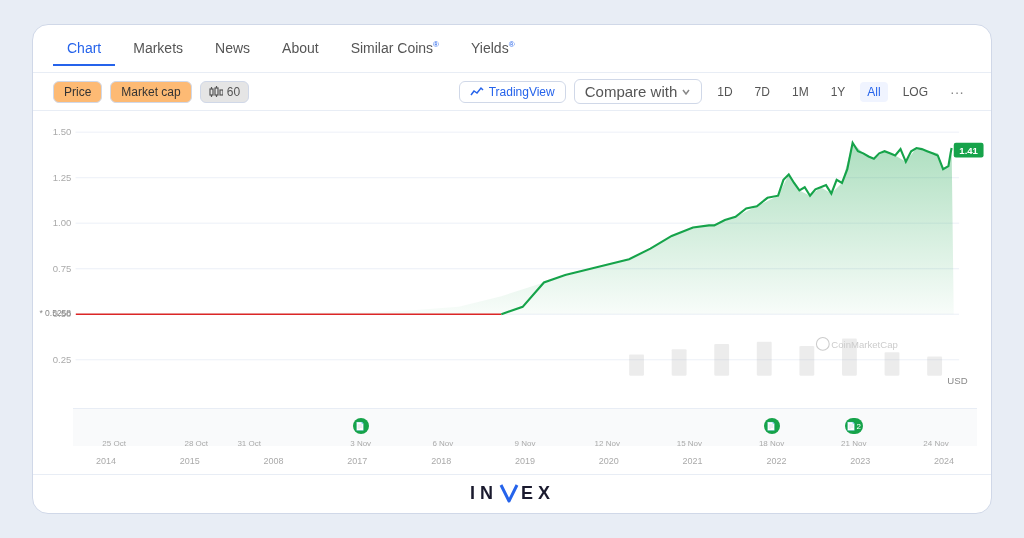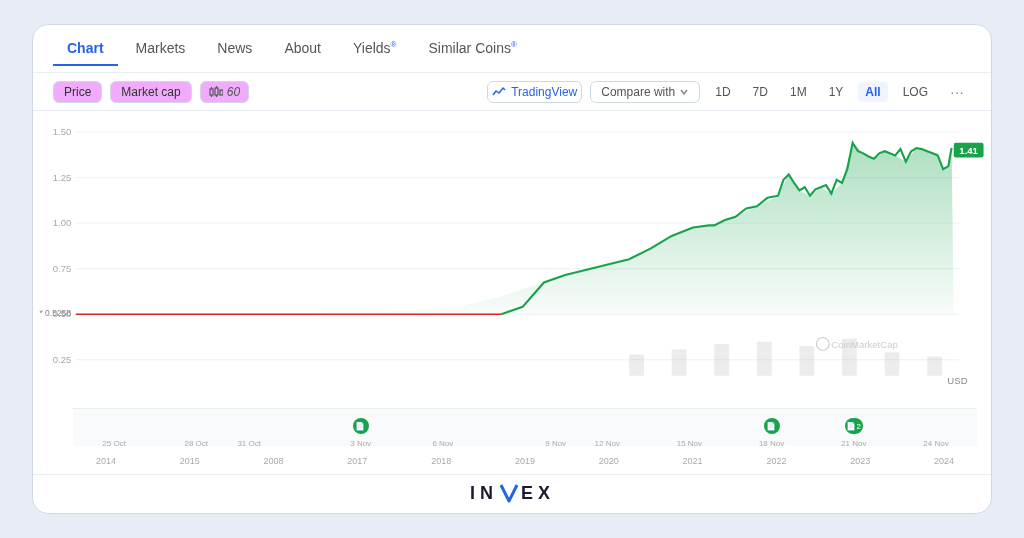--- a/index.html
+++ b/index.html
@@ -36,92 +36,91 @@
       font-size: 14px;
       color: #555;
       cursor: pointer;
       border-bottom: 2px solid transparent;
       margin-bottom: -1px;
       white-space: nowrap;
     }
     .tab.active {
       color: #2563eb;
       border-bottom: 2px solid #2563eb;
-      font-weight: 700;
+      font-weight: 400;
       text-align: center;
     }
     .tab .sup {
       font-size: 8px;
       vertical-align: super;
       color: #2563eb;
     }
     .toolbar {
       display: flex;
       align-items: center;
       padding: 6px 20px;
       gap: 8px;
       border-bottom: 1px solid #e8edf5;
       height: 38px;
     }
     .toolbar-btn {
       padding: 3px 10px;
       font-size: 12px;
       border: 1px solid #d0d8e8;
       border-radius: 6px;
-      background: #f0abfc;
+      background: #fdba74;
       color: #333;
       cursor: pointer;
     }
     .toolbar-icon-btn {
       display: flex;
       align-items: center;
       gap: 4px;
       padding: 3px 8px;
       font-size: 12px;
       border: 1px solid #d0d8e8;
       border-radius: 6px;
-      background: #f0abfc;
+      background: #e5e5e5;
       color: #555;
       cursor: pointer;
-      font-style: italic;
     }
     .spacer { flex: 1; }
     .trading-view-btn {
       display: flex;
       align-items: center;
       gap: 5px;
       font-size: 12px;
       color: #2563eb;
       cursor: pointer;
-      padding: 3px 4px;
+      padding: 3px 10px;
       border: 1px solid #d0d8e8;
       border-radius: 6px;
     }
     .compare-dropdown {
       display: flex;
       align-items: center;
       gap: 4px;
-      font-size: 12px;
+      font-size: 15px;
       color: #555;
       padding: 3px 10px;
       border: 1px solid #d0d8e8;
       border-radius: 6px;
       cursor: pointer;
     }
     .time-btn {
       padding: 3px 7px;
       font-size: 12px;
       color: #555;
       cursor: pointer;
       border-radius: 4px;
     }
     .time-btn.active {
       background: #f0f4ff;
       color: #2563eb;
-      font-weight: 700;
+      font-weight: 400;
     }
     .more-btn {
       padding: 3px 7px;
       font-size: 14px;
       color: #888;
       cursor: pointer;
     }
     .chart-area {
       flex: 1;
       position: relative;
@@ -155,22 +154,22 @@
 </head>
 <body>
 
 <div class="card">
 
   <div class="tabs">
     <div class="tab active">Chart</div>
     <div class="tab">Markets</div>
     <div class="tab">News</div>
     <div class="tab">About</div>
+    <div class="tab">Similar Coins<span class="sup">®</span></div>
     <div class="tab">Yields<span class="sup">®</span></div>
-    <div class="tab">Similar Coins<span class="sup">®</span></div>
   </div>
 
   <div class="toolbar">
     <button class="toolbar-btn">Price</button>
     <button class="toolbar-btn">Market cap</button>
     <div class="toolbar-icon-btn">
       <svg width="14" height="12" viewBox="0 0 14 12">
         <rect x="1" y="3" width="3" height="6" fill="none" stroke="#555" stroke-width="1.2"></rect>
         <line x1="2.5" y1="1" x2="2.5" y2="3" stroke="#555" stroke-width="1.2"></line>
         <line x1="2.5" y1="9" x2="2.5" y2="11" stroke="#555" stroke-width="1.2"></line>
@@ -260,21 +259,21 @@
     <div style="position:absolute;bottom:28px;left:40px;right:14px;height:38px;border-top:1px solid #e8edf5;background:#f9fafb;display:flex;flex-direction:column;">
 
       <div style="display:flex;padding:2px 0 0 0;flex:1;align-items:flex-end;padding-bottom:4px;">
         <span style="flex:1;text-align:center;font-size:8px;color:#aaa;">25 Oct</span>
         <span style="flex:1;text-align:center;font-size:8px;color:#aaa;">28 Oct</span>
         <span style="flex:1;font-size:8px;color:#aaa;">31 Oct</span>
         <span style="flex:1;text-align:center;font-size:8px;color:#aaa;position:relative;">3 Nov
           <span style="position:absolute;bottom:14px;left:50%;transform:translateX(-50%);width:16px;height:16px;background:#16a34a;border-radius:50%;display:flex;align-items:center;justify-content:center;color:white;font-size:8px;">📄</span>
         </span>
         <span style="flex:1;text-align:center;font-size:8px;color:#aaa;">6 Nov</span>
-        <span style="flex:1;text-align:right;font-size:8px;color:#aaa;">9 Nov</span>
+        <span style="flex:1;text-align:center;font-size:8px;color:#aaa;">9 Nov</span>
         <span style="flex:1;text-align:center;font-size:8px;color:#aaa;">12 Nov</span>
         <span style="flex:1;text-align:center;font-size:8px;color:#aaa;margin-top:28px;">15 Nov</span>
         <span style="flex:1;text-align:center;font-size:8px;color:#aaa;position:relative;">18 Nov
           <span style="position:absolute;bottom:14px;left:50%;transform:translateX(-50%);width:16px;height:16px;background:#16a34a;border-radius:50%;display:flex;align-items:center;justify-content:center;color:white;font-size:8px;">📄</span>
         </span>
         <span style="flex:1;text-align:center;font-size:8px;color:#aaa;position:relative;">21 Nov
           <span style="position:absolute;bottom:14px;left:50%;transform:translateX(-50%);width:18px;height:16px;background:#16a34a;border-radius:8px;display:flex;align-items:center;justify-content:center;color:white;font-size:8px;">📄2</span>
         </span>
         <span style="flex:1;text-align:center;font-size:8px;color:#aaa;">24 Nov</span>
       </div>

